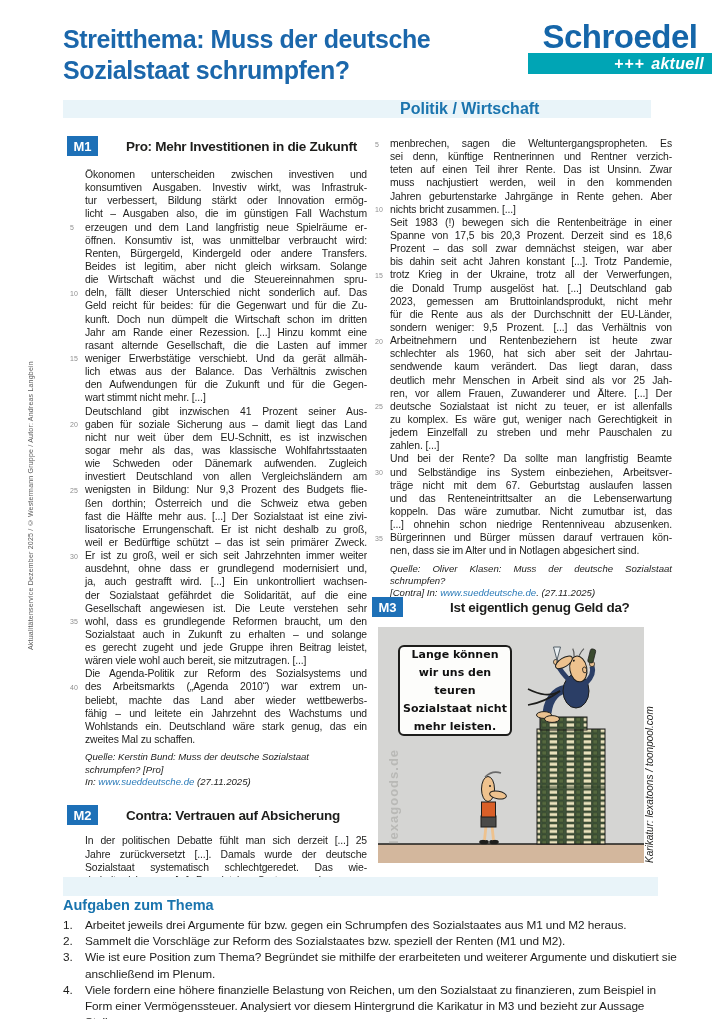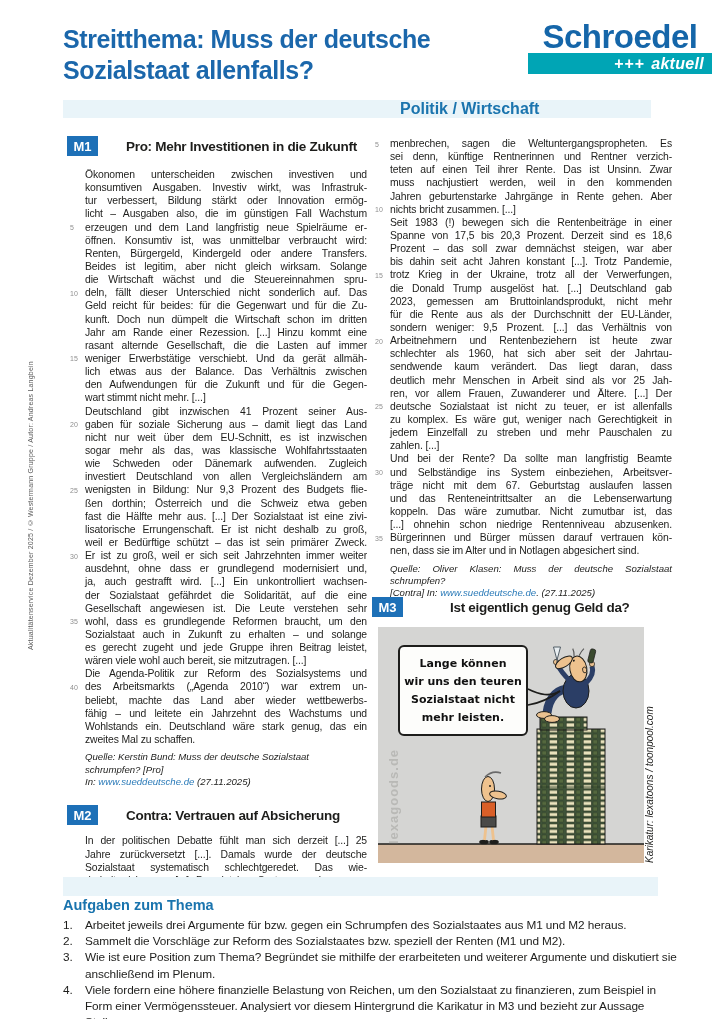--- a/index.html
+++ b/index.html
@@ -43,21 +43,21 @@
   .line-txt.end{text-align-last:left;}
   .src-block{margin:5px 0 0 22px;}
   .src-line{font-style:italic;font-size:9.6px;line-height:12.4px;}
   .src-line.just{text-align:justify;text-align-last:justify;}
   .src-link{color:#2a7ab8;}
 
   
   #m3-heading{left:368px;top:597px;gap:19px;}
   .cartoon{left:378px;top:627px;width:266px;height:236px;}
   .cartoon svg{position:absolute;left:0;top:0;}
-  .bubble{position:absolute;left:20px;top:18px;width:130px;height:91px;box-sizing:border-box;
+  .bubble{position:absolute;left:20px;top:18px;width:114px;height:91px;box-sizing:border-box;
     background:#fdfdfb;border:2px solid #1d1d1b;border-radius:6px;
     display:flex;flex-direction:column;justify-content:center;text-align:center;
     font-family:"DejaVu Sans",sans-serif;font-weight:bold;font-size:11px;line-height:18px;color:#111;}
   .watermark{position:absolute;left:8px;top:127px;height:90px;width:14px;
     writing-mode:vertical-rl;transform:rotate(180deg);
     font-weight:bold;font-size:13px;letter-spacing:1px;color:#b9b9b6;}
   .cartoon-caption{left:644px;top:627px;height:236px;width:14px;
     writing-mode:vertical-rl;transform:rotate(180deg);
     font-style:italic;font-size:10px;color:#1d1d1b;}
 
@@ -69,21 +69,21 @@
   .task-num{width:22px;flex:none;font-size:11.8px;line-height:16.2px;}
   .task-txt{flex:1;font-size:11.8px;line-height:16.2px;letter-spacing:-0.1px;}
 </style>
 </head>
 <body>
 
 <div class="abs sidebar-credit">Aktualitätenservice Dezember 2025 / © Westermann Gruppe / Autor: Andreas Langbein</div>
 
 <div class="abs page-title">
   <div>Streitthema: Muss der deutsche</div>
-  <div>Sozialstaat allenfalls?</div>
+  <div>Sozialstaat schrumpfen?</div>
 </div>
 <div class="abs logo-name">Schroedel</div>
 <div class="abs logo-box">
   <span class="plus">+++</span>
   <span class="akt">aktuell</span>
 </div>
 <div class="abs cat-band"></div>
 <div class="abs cat-label">Politik / Wirtschaft</div>
 
 <div id="col-left" class="abs col">

